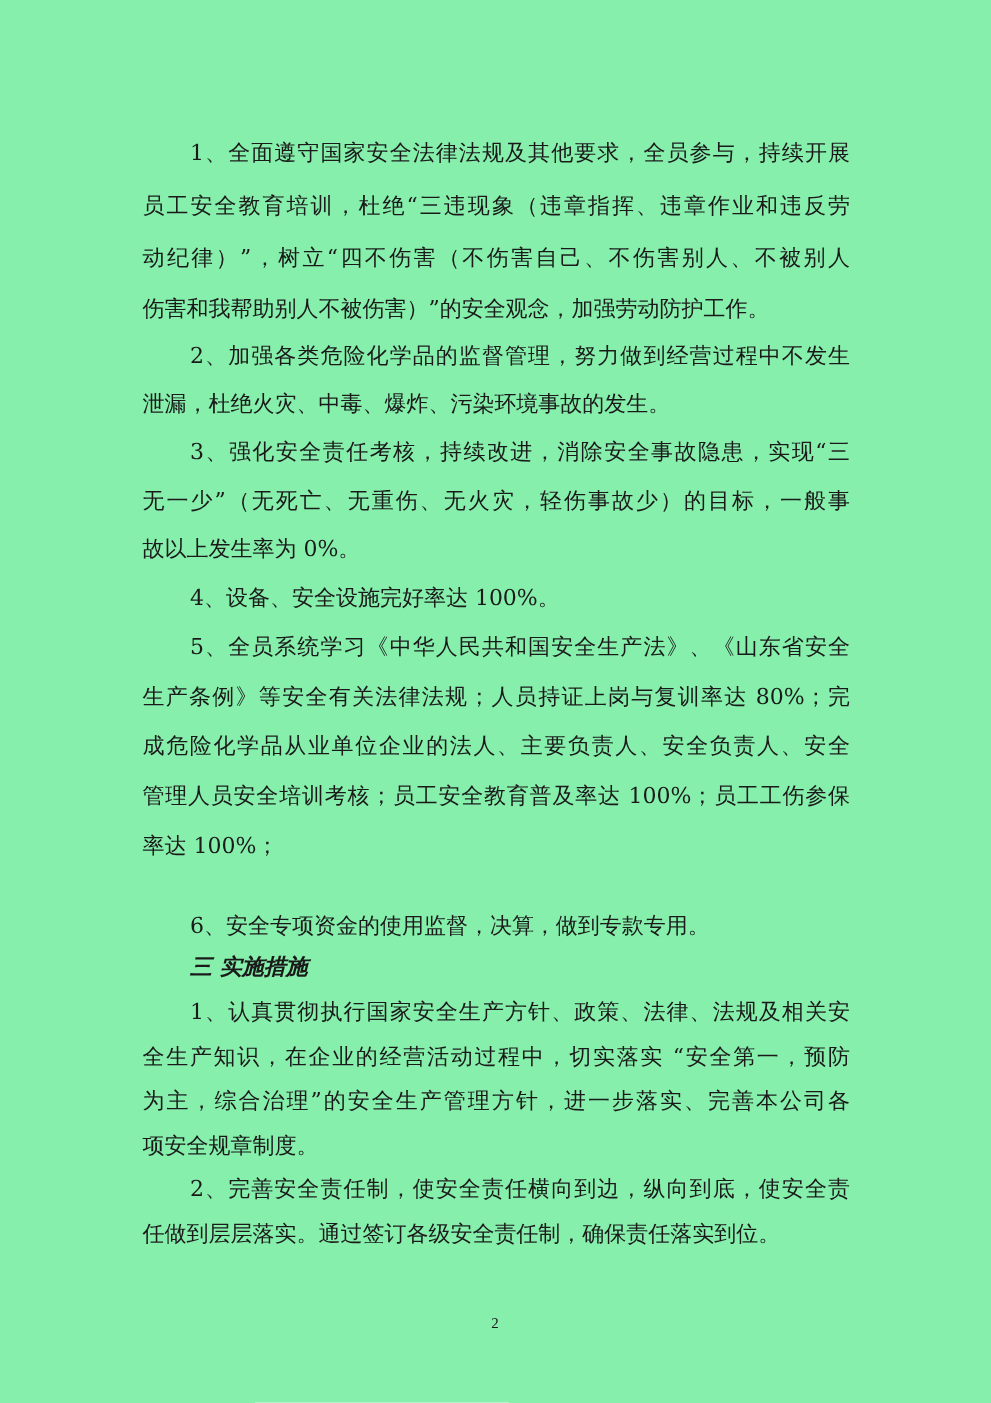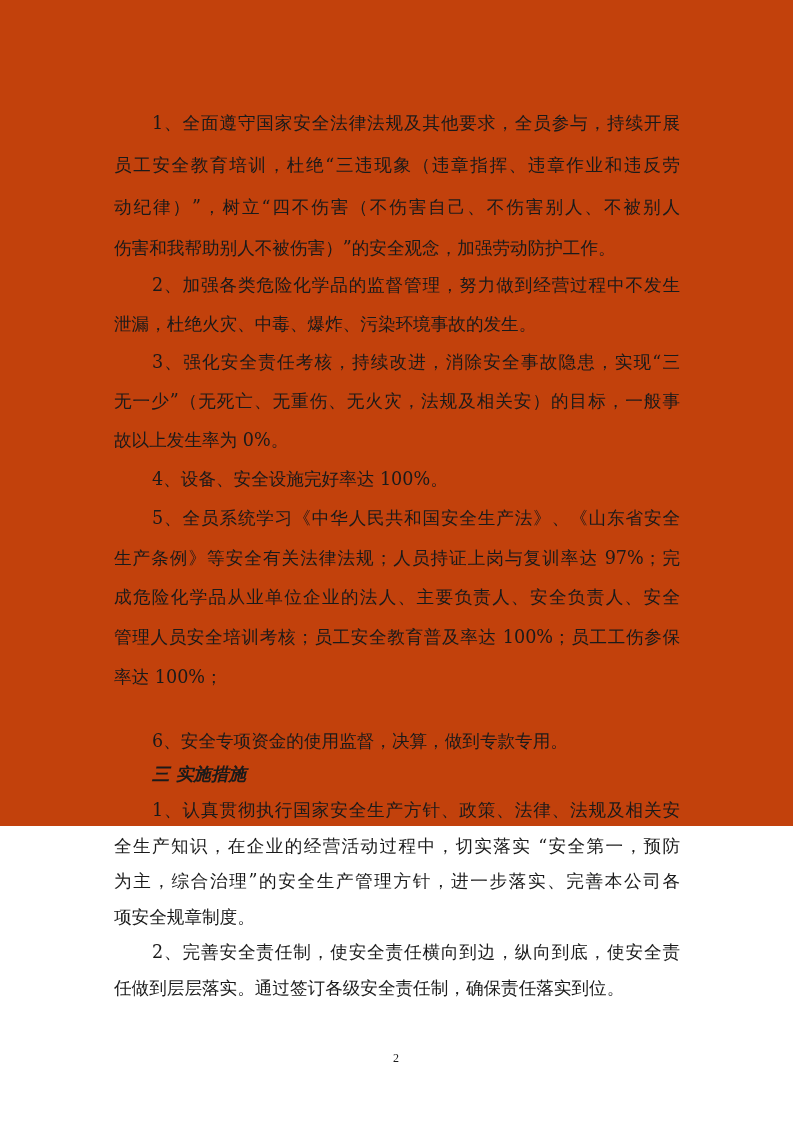--- a/index.html
+++ b/index.html
@@ -1,18 +1,18 @@
 <!DOCTYPE html>
 <html><head>
 <meta charset="utf-8">
 <style>
   html, body { margin: 0; padding: 0; background: #ffffff; }
   body { width: 793px; height: 1122px; position: relative; overflow: hidden;
          font-family: "DejaVu Serif", "Liberation Serif", serif; color: #1a1a1a; }
-  .page { position: absolute; left: 0; top: 0; width: 793px; height: 826px; background: #c2410c; }
+  .page { position: absolute; left: 0; top: 0; width: 793px; height: 1122px; background: #86efac; }
   .line { position: absolute; left: 114px; width: 566px; height: 24px; line-height: 24px;
           font-size: 17.6px; white-space: nowrap; text-align: justify; text-align-last: justify; }
   .line.indent { left: 152px; width: 528px; }
   .line.last { text-align-last: left; }
   .line.bold { font-weight: bold; font-style: italic; }
   .page-number { position: absolute; left: 386px; top: 1051px; width: 20px; text-align: center;
                  font-size: 12px; line-height: 14px; font-family: "Liberation Serif", serif; }
 </style>
 </head>
 <body>
@@ -21,27 +21,27 @@
 
   <div class="line indent" style="top:111px">1、全面遵守国家安全法律法规及其他要求，全员参与，持续开展</div>
   <div class="line" style="top:195px">动纪律）”，树立“四不伤害（不伤害自己、不伤害别人、不被别人</div>
   <div class="line" style="top:153px">员工安全教育培训，杜绝“三违现象（违章指挥、违章作业和违反劳</div>
   <div class="line last" style="top:236px">伤害和我帮助别人不被伤害）”的安全观念，加强劳动防护工作。</div>
 
   <div class="line indent" style="top:273px">2、加强各类危险化学品的监督管理，努力做到经营过程中不发生</div>
   <div class="line last" style="top:312px">泄漏，杜绝火灾、中毒、爆炸、污染环境事故的发生。</div>
 
   <div class="line indent" style="top:350px">3、强化安全责任考核，持续改进，消除安全事故隐患，实现“三</div>
-  <div class="line" style="top:389px">无一少”（无死亡、无重伤、无火灾，法规及相关安）的目标，一般事</div>
+  <div class="line" style="top:389px">无一少”（无死亡、无重伤、无火灾，轻伤事故少）的目标，一般事</div>
   <div class="line last" style="top:428px">故以上发生率为 0%。</div>
 
   <div class="line indent last" style="top:467px">4、设备、安全设施完好率达 100%。</div>
 
   <div class="line indent" style="top:506px">5、全员系统学习《中华人民共和国安全生产法》、《山东省安全</div>
-  <div class="line" style="top:546px">生产条例》等安全有关法律法规；人员持证上岗与复训率达 97%；完</div>
+  <div class="line" style="top:546px">生产条例》等安全有关法律法规；人员持证上岗与复训率达 80%；完</div>
   <div class="line" style="top:585px">成危险化学品从业单位企业的法人、主要负责人、安全负责人、安全</div>
   <div class="line" style="top:625px">管理人员安全培训考核；员工安全教育普及率达 100%；员工工伤参保</div>
   <div class="line last" style="top:665px">率达 100%；</div>
 
   <div class="line indent last" style="top:729px">6、安全专项资金的使用监督，决算，做到专款专用。</div>
 
   <div class="line indent last bold" style="top:762px">三 实施措施</div>
 
   <div class="line indent" style="top:798px">1、认真贯彻执行国家安全生产方针、政策、法律、法规及相关安</div>
   <div class="line" style="top:834px">全生产知识，在企业的经营活动过程中，切实落实 “安全第一，预防</div>

